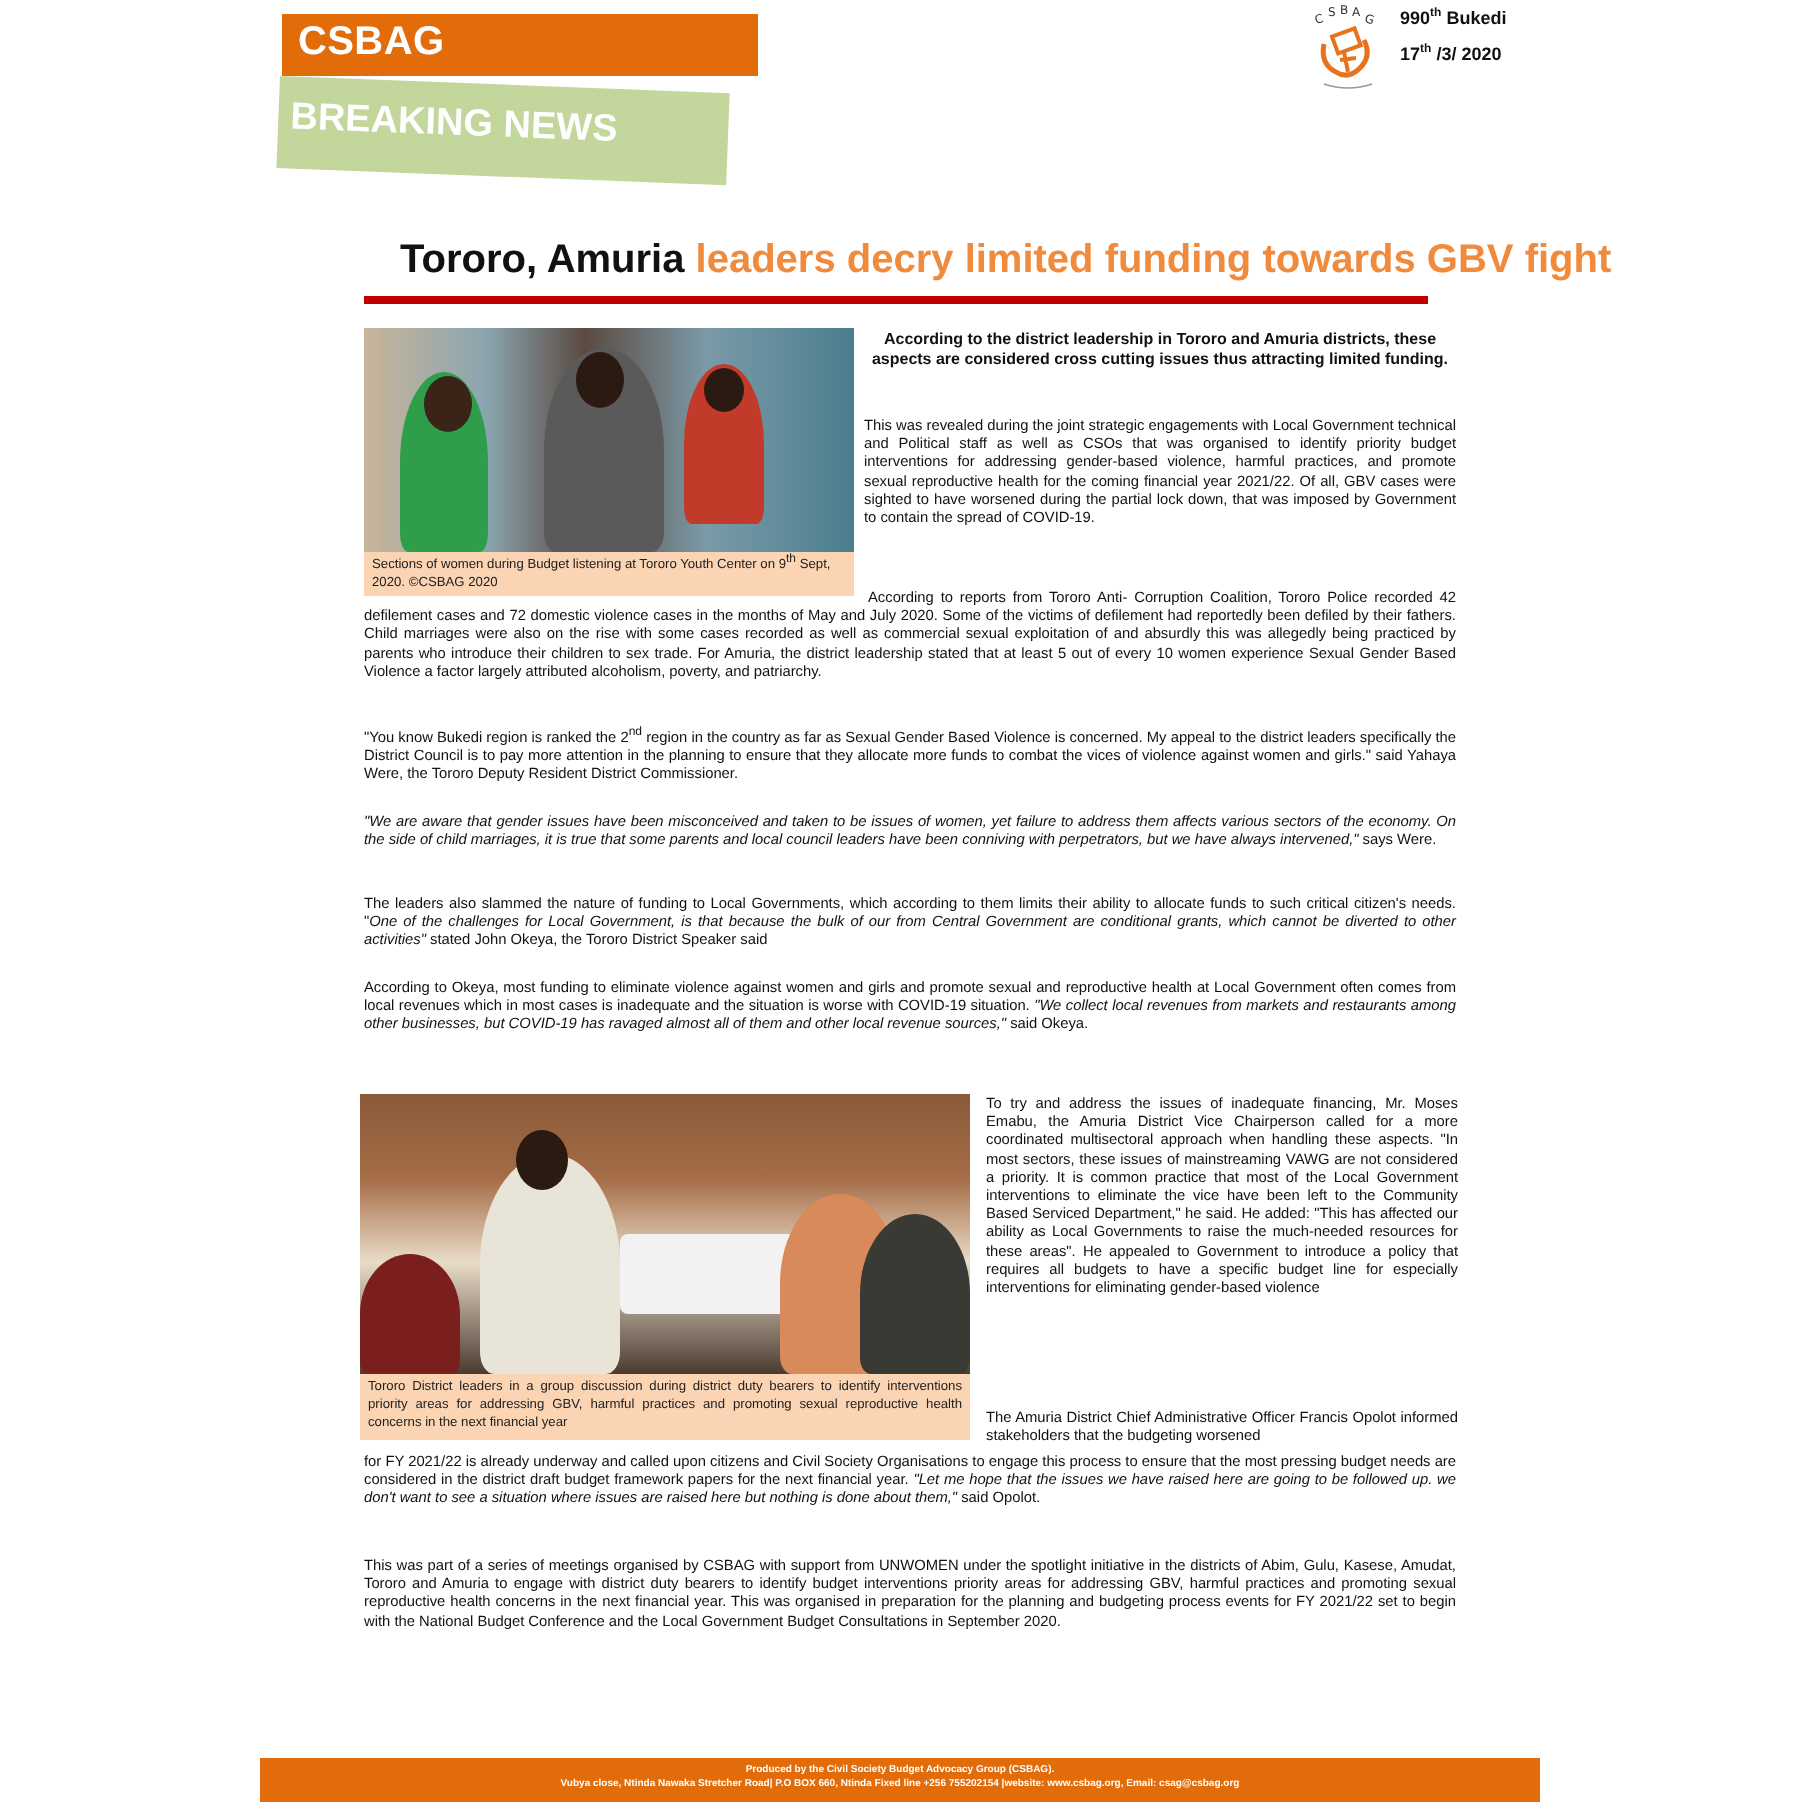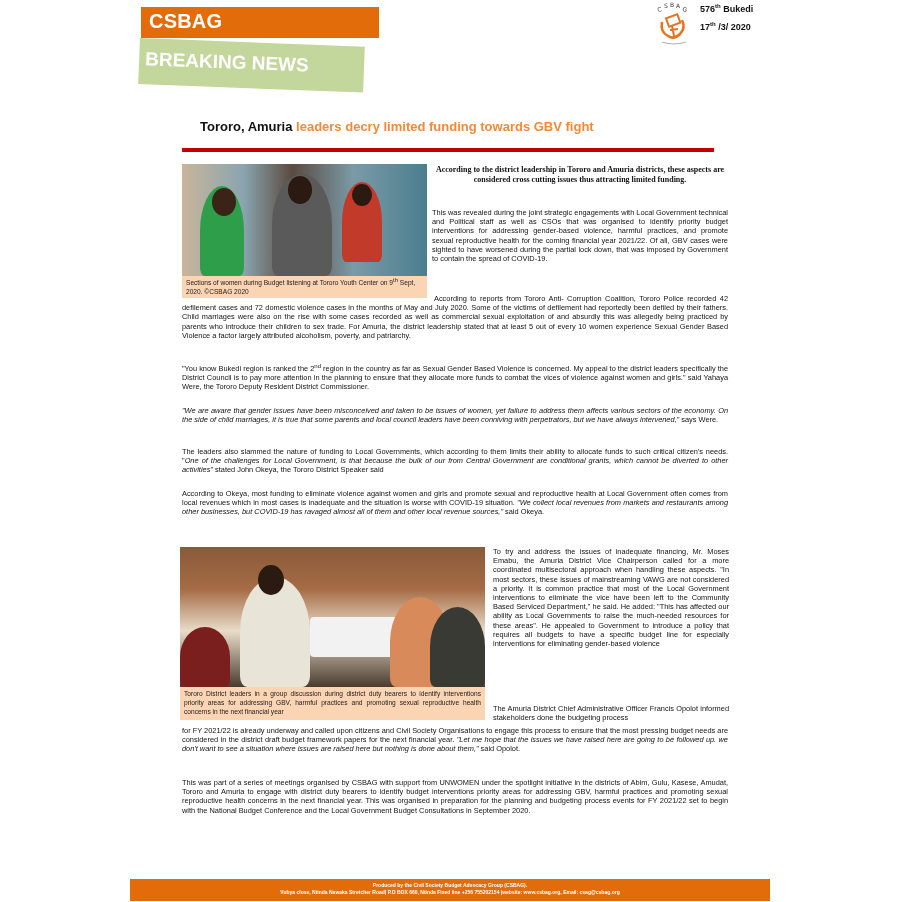--- a/index.html
+++ b/index.html
@@ -6,32 +6,32 @@
   body{width:900px;height:902px;position:relative;overflow:hidden;font-family:"DejaVu Sans",sans-serif;color:#111;}
   .page{position:absolute;left:0;top:0;width:900px;height:813px;}
   .brand-bar{position:absolute;left:141px;top:7px;width:238px;height:31px;background:#e36c0a;}
   .brand-bar span{position:absolute;left:8px;top:3px;color:#fff;font-weight:bold;font-size:20px;font-family:"Liberation Sans",sans-serif;letter-spacing:0.2px;}
   .breaking{position:absolute;left:140px;top:38px;width:225px;height:46px;background:#c3d69b;transform:rotate(2.2deg);transform-origin:left top;}
   .breaking span{position:absolute;left:6px;top:10px;color:#fff;font-weight:bold;font-size:19px;font-family:"Liberation Sans",sans-serif;}
   .logo{position:absolute;left:652px;top:2px;width:44px;height:44px;}
   .edition{position:absolute;left:700px;top:4px;font-size:9px;font-weight:bold;font-family:"Liberation Sans",sans-serif;}
   .date{position:absolute;left:700px;top:22px;font-size:9px;font-weight:bold;font-family:"Liberation Sans",sans-serif;}
   sup{font-size:6px;vertical-align:super;line-height:0;}
-  .headline{position:absolute;left:200px;top:119px;font-size:13px;font-weight:bold;font-family:"Liberation Sans",sans-serif;white-space:nowrap;}
+  .headline{position:absolute;left:200px;top:119px;font-size:20px;font-weight:bold;font-family:"Liberation Sans",sans-serif;white-space:nowrap;}
   .headline .dark{color:#111;}
   .headline .orange{color:#f08a3c;}
   .rule{position:absolute;left:182px;top:148px;width:532px;height:4px;background:#c00000;}
   .photo{position:absolute;overflow:hidden;}
   .photo1{left:182px;top:164px;width:245px;height:112px;background:linear-gradient(90deg,#c9b59a 0%,#8aa5b0 25%,#5b4a40 45%,#7b9aa8 70%,#4a7e8e 100%);}
   .photo2{left:180px;top:547px;width:305px;height:140px;background:linear-gradient(180deg,#8a5a3a 0%,#a56c45 30%,#e9dcc8 60%,#4a3b30 100%);}
   .cap{position:absolute;background:#fbd4b4;font-size:6.6px;line-height:9px;color:#222;padding:2px 4px;box-sizing:border-box;font-family:"Liberation Sans",sans-serif;}
   .cap1{left:182px;top:276px;width:245px;height:22px;}
   .cap2{left:180px;top:687px;width:305px;height:33px;text-align:justify;}
   .txt{position:absolute;font-size:7.4px;line-height:9.2px;text-align:justify;font-family:Liberation Sans, sans-serif;color:#111;}
-  .lead{position:absolute;left:432px;top:165px;width:296px;font-size:8px;line-height:10px;font-weight:bold;text-align:center;font-family:Liberation Serif, serif;}
+  .lead{position:absolute;left:432px;top:165px;width:296px;font-size:8px;line-height:10px;font-weight:bold;text-align:center;font-family:Liberation Sans, sans-serif;}
   i{font-style:italic;}
   .footer{position:absolute;left:130px;top:879px;width:640px;height:22px;background:#e36c0a;color:#fff;font-size:5px;line-height:7px;text-align:center;font-weight:bold;font-family:"Liberation Sans",sans-serif;padding-top:3px;box-sizing:border-box;}
   
   .fig{position:absolute;border-radius:50% 50% 10% 10%;}
 </style>
 </head>
 <body>
 
 <div class="page">
 
@@ -46,21 +46,21 @@
     <text x="6" y="10" font-size="6" fill="#333" font-family="DejaVu Sans, sans-serif" transform="rotate(-15 6 10)">C</text>
     <text x="12" y="6" font-size="6" fill="#333" font-family="DejaVu Sans, sans-serif">S</text>
     <text x="18" y="5" font-size="6" fill="#333" font-family="DejaVu Sans, sans-serif">B</text>
     <text x="24" y="6" font-size="6" fill="#333" font-family="DejaVu Sans, sans-serif">A</text>
     <text x="30" y="9" font-size="6" fill="#333" font-family="DejaVu Sans, sans-serif" transform="rotate(15 30 9)">G</text>
     <path d="M10 20 Q8 30 16 34 Q22 38 28 32 Q34 26 30 18" fill="none" stroke="#e8731f" stroke-width="2.5"></path>
     <rect x="15" y="14" width="12" height="9" fill="none" stroke="#e8731f" stroke-width="2" transform="rotate(-20 21 18)"></rect>
     <path d="M20 24 L22 34 M18 28 L26 27" stroke="#e8731f" stroke-width="2"></path>
     <path d="M10 40 Q22 44 34 40" fill="none" stroke="#999" stroke-width="0.8"></path>
   </svg>
-  <div class="edition"><span>576</span><sup>th</sup><span> Bukedi</span></div>
+  <div class="edition"><span>990</span><sup>th</sup><span> Bukedi</span></div>
   <div class="date"><span>17</span><sup>th</sup><span> /3/ 2020</span></div>
 
   <div class="headline">
     <span class="dark">Tororo, Amuria</span><span class="orange"> leaders decry limited funding towards GBV fight</span>
   </div>
   <div class="rule"></div>
 
   <div class="photo photo1">
     <div class="fig" style="left:18px;top:22px;width:44px;height:90px;background:#2e9e4a;"></div>
     <div class="fig" style="left:30px;top:24px;width:24px;height:28px;background:#3a2418;border-radius:50%;"></div>
@@ -90,21 +90,21 @@
     <div class="fig" style="left:78px;top:18px;width:26px;height:30px;background:#2a1a12;border-radius:50%;"></div>
     <div class="fig" style="left:130px;top:70px;width:90px;height:40px;background:#f2f2f2;border-radius:4px;"></div>
     <div class="fig" style="left:210px;top:50px;width:60px;height:90px;background:#d88a5a;"></div>
     <div class="fig" style="left:250px;top:60px;width:55px;height:80px;background:#3a3a34;"></div>
     <div class="fig" style="left:0px;top:80px;width:50px;height:60px;background:#7a1e1e;"></div>
   </div>
   <div class="cap cap2">Tororo District leaders in a group discussion during district duty bearers to identify interventions priority areas for addressing GBV, harmful practices and promoting sexual reproductive health concerns in the next financial year</div>
 
   <div class="txt" style="left:493px;top:547px;width:236px;">To try and address the issues of inadequate financing, Mr. Moses Emabu, the Amuria District Vice Chairperson called for a more coordinated multisectoral approach when handling these aspects. "In most sectors, these issues of mainstreaming VAWG  are not considered a priority.  It is common practice that most of the Local Government interventions to eliminate the vice  have been left to the Community Based Serviced Department," he said. He added: "This has affected our ability as Local Governments to raise the much-needed resources for these areas". He appealed to Government to introduce a policy that requires all budgets to have a specific budget line for especially interventions for eliminating gender-based violence</div>
 
-  <div class="txt" style="left:493px;top:704px;width:236px;">The Amuria District Chief Administrative Officer Francis Opolot informed stakeholders done the budgeting process</div>
+  <div class="txt" style="left:493px;top:704px;width:236px;">The Amuria District Chief Administrative Officer Francis Opolot informed stakeholders that the budgeting worsened</div>
   <div class="txt" style="left:182px;top:726px;width:546px;"><span>for FY 2021/22 is already underway and called upon citizens and Civil Society Organisations to engage this process to ensure that the most pressing budget needs are considered in the district draft budget framework papers for the next financial year. </span><i>"Let me hope that the issues we have raised here are going to be followed up. we don't want to see a situation where issues are raised here but nothing is done about them,"</i><span> said Opolot.</span></div>
 
   <div class="txt" style="left:182px;top:778px;width:546px;"> This was part of a series of meetings organised by CSBAG with support from UNWOMEN under the spotlight initiative in the districts of Abim, Gulu, Kasese, Amudat, Tororo and Amuria to engage with district duty bearers to identify budget interventions priority areas for addressing GBV, harmful practices and promoting sexual reproductive health concerns in the next financial year. This was organised in preparation for the planning and budgeting process events for FY 2021/22 set to begin with the National Budget Conference and the Local Government Budget Consultations in September 2020.</div>
 
   <div class="footer">
     <div>Produced by the Civil Society Budget Advocacy Group (CSBAG).</div>
     <div>Vubya close, Ntinda Nawaka Stretcher Road| P.O BOX 660, Ntinda Fixed line +256 755202154  |website: www.csbag.org, Email: csag@csbag.org</div>
   </div>
 
 </div>

